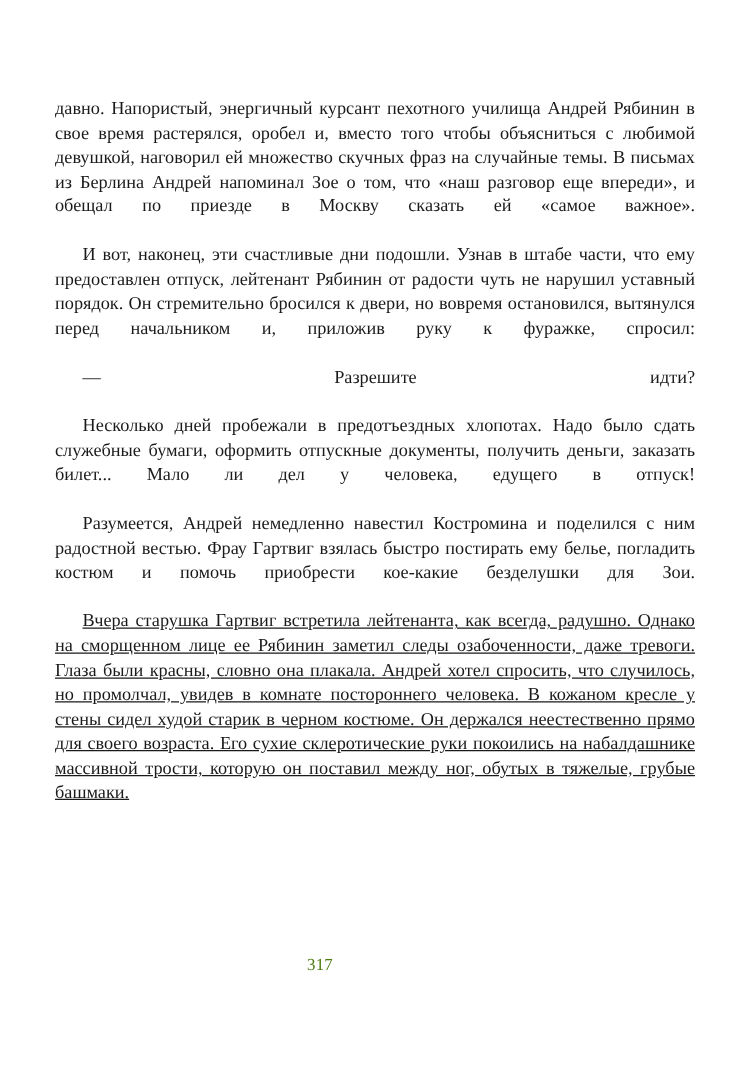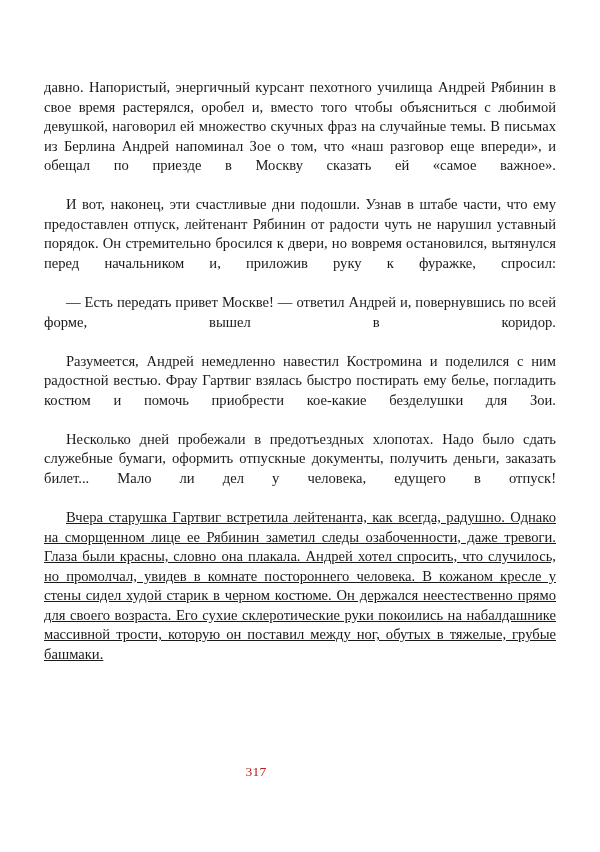--- a/index.html
+++ b/index.html
@@ -57,35 +57,35 @@
   }
   .page-number {
     position: absolute;
     left: 0;
     top: 764px;
     width: 512px;
     margin-left: 44px;
     text-align: center;
     font-size: 13.5px;
     line-height: 16px;
-    color: #b91c1c;
+    color: #4d7c0f;
     letter-spacing: 0.2px;
     padding-right: 88px;
     box-sizing: border-box;
   }
 </style>
 </head>
 <body>
 
 <div class="page">
 
   <div class="text-block">
     <p class="para cont">давно. Напористый, энергичный курсант пехотного училища Андрей Рябинин в свое время растерялся, оробел и, вместо того чтобы объясниться с любимой девушкой, наговорил ей множество скучных фраз на случайные темы. В письмах из Берлина Андрей напоминал Зое о том, что «наш разговор еще впереди», и обещал по приезде в Москву сказать ей «самое важное».</p>
     <p class="para">И вот, наконец, эти счастливые дни подошли. Узнав в штабе части, что ему предоставлен отпуск, лейтенант Рябинин от радости чуть не нарушил уставный порядок. Он стремительно бросился к двери, но вовремя остановился, вытянулся перед начальником и, приложив руку к фуражке, спросил:</p>
-    <p class="para">— Есть передать привет Москве! — ответил Андрей и, повернувшись по всей форме, вышел в коридор.</p>
+    <p class="para">— Разрешите идти?</p>
+    <p class="para">Несколько дней пробежали в предотъездных хлопотах. Надо было сдать служебные бумаги, оформить отпускные документы, получить деньги, заказать билет... Мало ли дел у человека, едущего в отпуск!</p>
     <p class="para">Разумеется, Андрей немедленно навестил Костромина и поделился с ним радостной вестью. Фрау Гартвиг взялась быстро постирать ему белье, погладить костюм и помочь приобрести кое-какие безделушки для Зои.</p>
-    <p class="para">Несколько дней пробежали в предотъездных хлопотах. Надо было сдать служебные бумаги, оформить отпускные документы, получить деньги, заказать билет... Мало ли дел у человека, едущего в отпуск!</p>
     <p class="para">Вчера старушка Гартвиг встретила лейтенанта, как всегда, радушно. Однако на сморщенном лице ее Рябинин заметил следы озабоченности, даже тревоги. Глаза были красны, словно она плакала. Андрей хотел спросить, что случилось, но промолчал, увидев в комнате постороннего человека. В кожаном кресле у стены сидел худой старик в черном костюме. Он держался неестественно прямо для своего возраста. Его сухие склеротические руки покоились на набалдашнике массивной трости, которую он поставил между ног, обутых в тяжелые, грубые башмаки.</p>
   </div>
 
   <div class="page-number">317</div>
 
 </div>
 
 </body></html>

